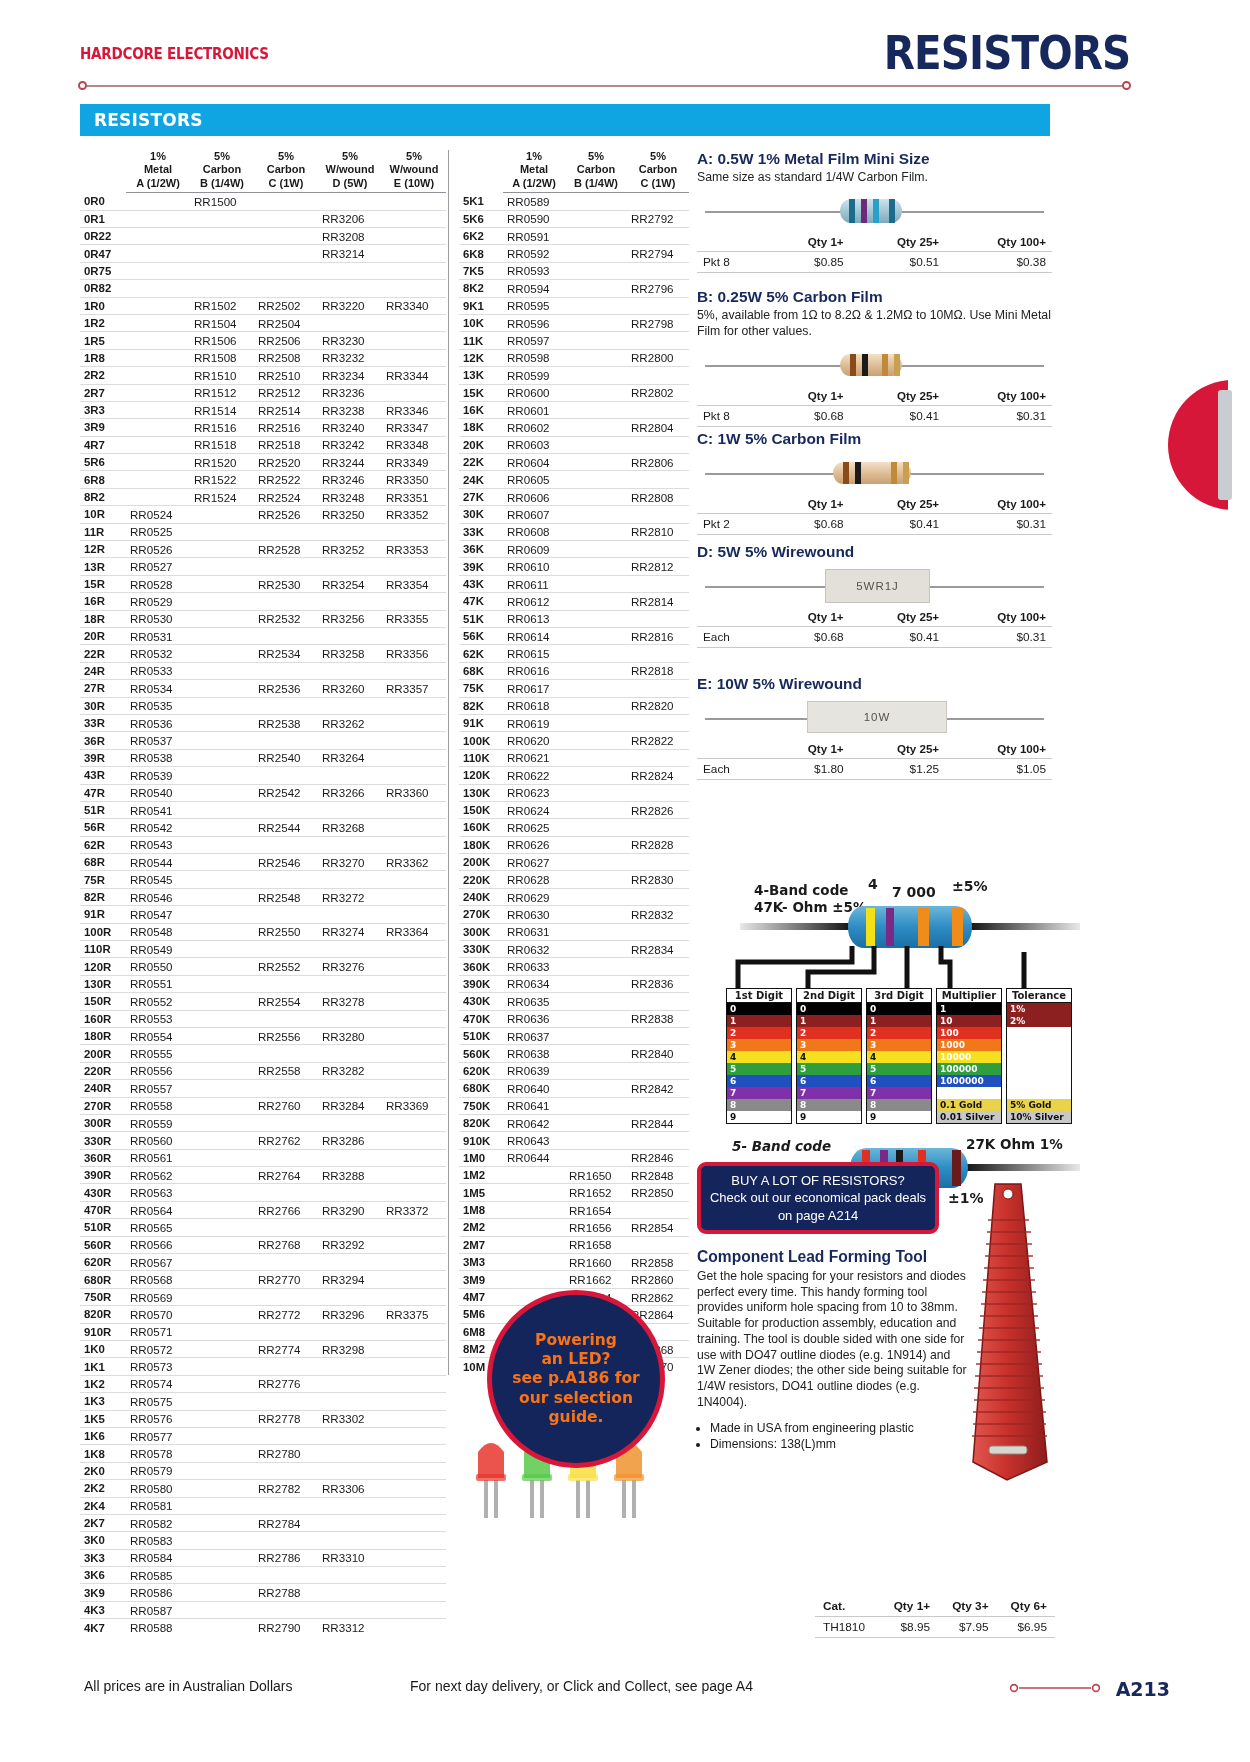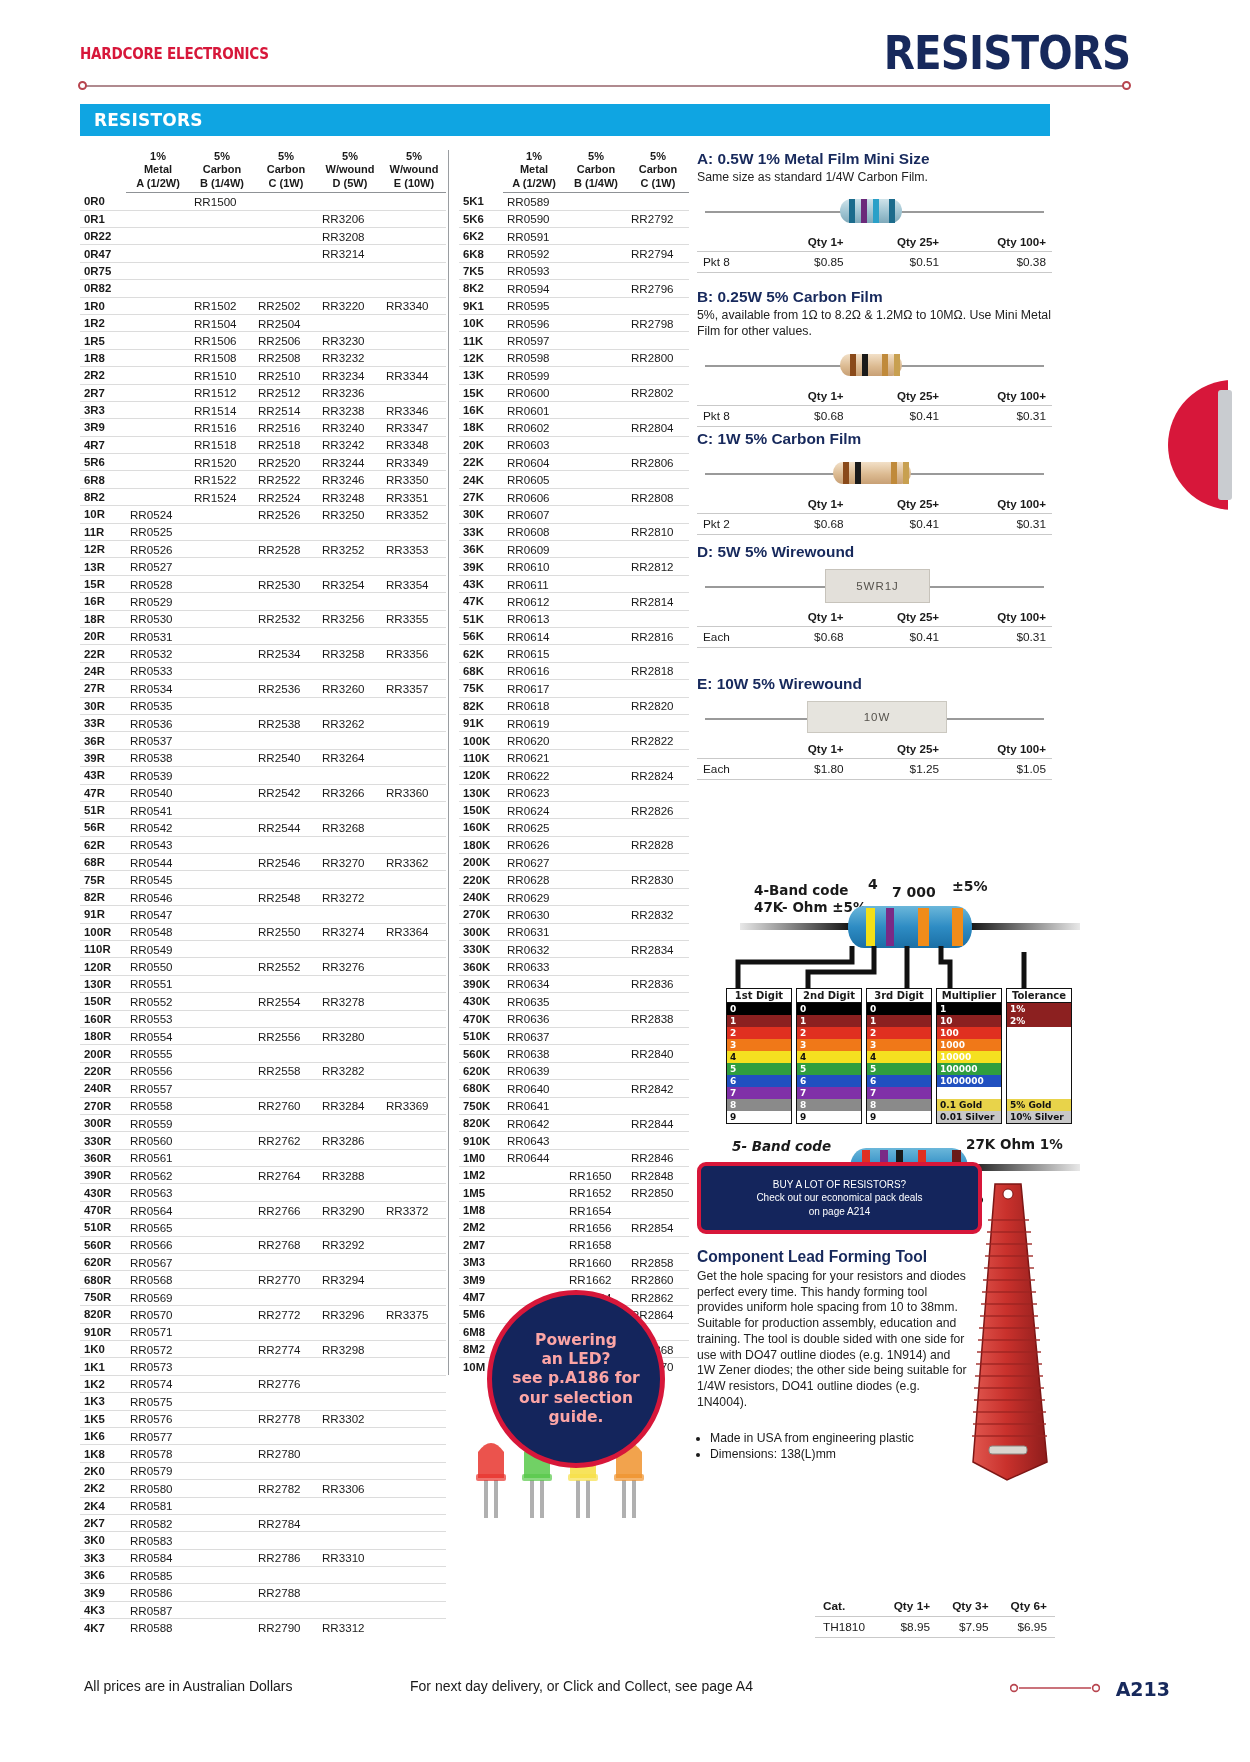--- a/index.html
+++ b/index.html
@@ -80,27 +80,27 @@
   .colbox .hdr { border:1.6px solid #111; background:#fff; text-align:center; font-size:10px;
                  font-weight:bold; padding:1px 0; font-family:"DejaVu Sans", sans-serif; }
   .colbox .rows { border:1.6px solid #111; border-top:none; }
   .colbox .rw { height:12px; font-size:9px; font-weight:bold; color:#fff; padding-left:3px;
                 line-height:12px; font-family:"DejaVu Sans", sans-serif; }
   .resfig { position:absolute; }
   .resbody { position:absolute; border-radius:16px/20px;
              background:linear-gradient(180deg,#6bb7da,#2e8cc4 50%,#1a6fa5); }
   .rb { position:absolute; }
   
-  .promo { position:absolute; left:697px; top:1162px; width:285px; height:72px;
+  .promo { position:absolute; left:697px; top:1162px; width:242px; height:72px;
            background:#14255c; border:4px solid #d7173a; border-radius:9px;
            display:flex; align-items:center; justify-content:center; text-align:center;
-           color:#fff; font-size:10px; line-height:1.35; }
+           color:#fff; font-size:13px; line-height:1.35; }
   
   .ledcircle { position:absolute; left:487px; top:1290px; width:178px; height:178px; border-radius:50%;
-               background:#14255c; border:5px solid #d7173a; color:#fca5a5; display:flex;
+               background:#14255c; border:5px solid #d7173a; color:#f97316; display:flex;
                align-items:center; justify-content:center; text-align:center; font-size:15.5px;
                line-height:1.25; font-weight:bold; font-family:"DejaVu Sans", sans-serif; z-index:5;}
   .leds { position:absolute; left:470px; top:1432px; width:200px; height:90px; z-index:4;}
   
   .tool { position:absolute; left:955px; top:1180px; width:105px; height:310px; z-index:3; }
   
   .footer { position:absolute; left:0; top:1678px; width:1250px; font-size:14px; color:#1a1a1a; }
   .f-left { position:absolute; left:84px; }
   .f-mid { position:absolute; left:410px; }
   .f-right { position:absolute; right:80px; font-weight:bold; font-size:19px; color:#17295c;
@@ -1532,21 +1532,21 @@
     <div>an LED?</div>
     <div>see p.A186 for</div>
     <div>our selection</div>
     <div>guide.</div>
   </div>
 </div>
 
 <div style="position:absolute;left:697px;top:1248px;width:270px;">
   <div class="ph" style="font-size:15.6px;margin-bottom:3px;">Component Lead Forming Tool</div>
   <div class="pd" style="font-size:12.2px;line-height:1.29;">Get the hole spacing for your resistors and diodes perfect every time. This handy forming tool provides uniform hole spacing from 10 to 38mm. Suitable for production assembly, education and training. The tool is double sided with one side for use with DO47 outline diodes (e.g. 1N914) and 1W Zener diodes; the other side being suitable for 1/4W resistors, DO41 outline diodes (e.g. 1N4004).</div>
-  <ul style="margin:19px 0 0 0;padding-left:13px;font-size:12.2px;line-height:1.32;">
+  <ul style="margin:9px 0 0 0;padding-left:13px;font-size:12.2px;line-height:1.32;">
     <li>Made in USA from engineering plastic</li>
     <li>Dimensions: 138(L)mm</li>
   </ul>
 </div>
 
 <svg class="tool" viewBox="0 0 105 310">
   <defs>
       <linearGradient id="tg" x1="0" y1="0" x2="1" y2="0">
     <stop offset="0" stop-color="#e0574f"></stop>
         <stop offset="0.45" stop-color="#c9312c"></stop>

